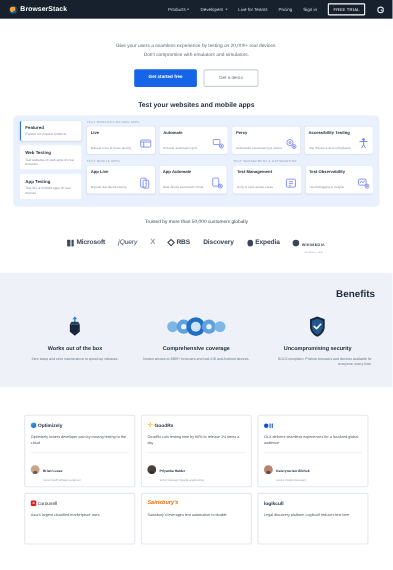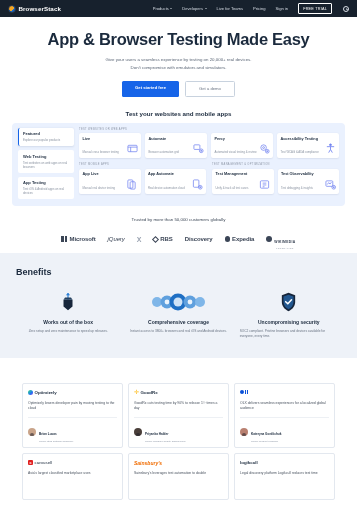--- a/index.html
+++ b/index.html
@@ -94,21 +94,21 @@
   .logo-text.thin { font-weight: normal; font-style: italic; }
   .ms-grid { width: 6px; height: 6px; display: grid; grid-template-columns: 1fr 1fr; gap: 0.7px; }
   .ms-grid i { background: #3b4556; display: block; }
   .glyph-x { font-size: 7px; color: #9aa3b1; font-weight: bold; }
   .rbs-mark { width: 5px; height: 5px; border: 1px solid #3b4556; transform: rotate(45deg); }
   .circle-mark { width: 5.5px; height: 5.5px; border-radius: 50%; background: #3b4556; }
   .wiki-mark { width: 6px; height: 6px; border-radius: 50%; background: #3b4556; }
   .logo-sub { font-size: 2.1px; color: #8d96a6; letter-spacing: .4px; display: block; }
 
   
-  .benefits { margin-top: 4px; background: #eef2f8; padding: 14px 16px 18px; text-align: left; }
+  .benefits { margin-top: 17px; background: #eef2f8; padding: 14px 16px 18px; text-align: right; }
   .benefits h2 { font-size: 9px; color: #1b2a3d; font-weight: bold; }
   .benefit-row { margin-top: 15px; display: flex; gap: 6px; }
   .benefit { flex: 1; display: flex; flex-direction: column; align-items: center; }
   .benefit-ico { height: 20px; display: flex; align-items: center; justify-content: center; }
   .benefit-ico svg { display: block; }
   .benefit-title { margin-top: 7px; font-size: 5px; font-weight: bold; color: #1b2a3d; }
   .benefit-desc { margin-top: 4px; font-size: 3.2px; color: #6a7483; line-height: 1.65; padding: 0 3px; }
 
   
   .stories { padding: 14px 0 0; text-align: center; }
@@ -159,21 +159,20 @@
     </div>
     <div class="nav-link">Live for Teams</div>
     <div class="nav-link">Pricing</div>
     <div class="nav-link">Sign in</div>
     <div class="trial-btn">FREE TRIAL</div>
     <div class="search-ico"></div>
   </div>
 </div>
 
 <div class="hero">
-  <h1>App &amp; Browser Testing Made Easy</h1>
   <p>
     <span>Give your users a seamless experience by testing on 20,000+ real devices.</span><br>
     <span>Don't compromise with emulators and simulators.</span>
   </p>
   <div class="hero-ctas">
     <div class="btn-primary">Get started free</div>
     <div class="btn-secondary">Get a demo</div>
   </div>
 </div>
 

